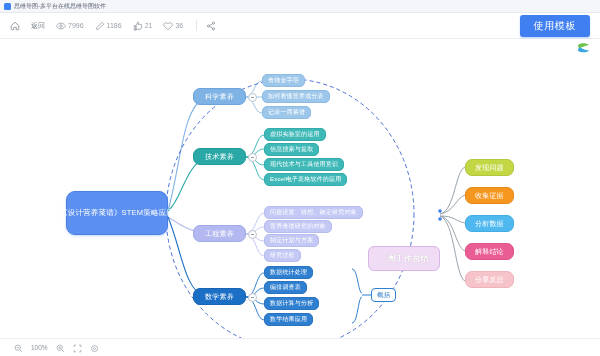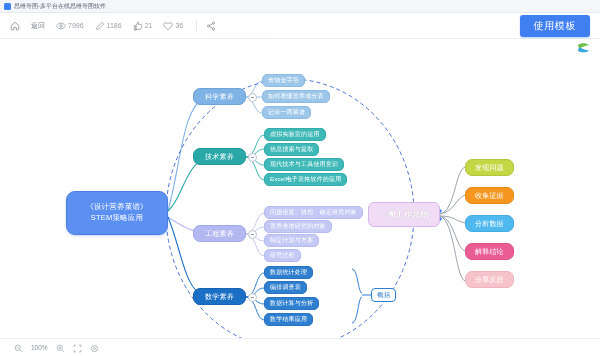--- a/index.html
+++ b/index.html
@@ -51,21 +51,21 @@
   .canvas svg.links{position:absolute;left:0;top:0;width:600px;height:317px;}
 
   
   .node{
     position:absolute;display:flex;align-items:center;justify-content:center;
     box-sizing:border-box;white-space:nowrap;cursor:pointer;
     font-size:6.5px;letter-spacing:.2px;
   }
   .node.central{
     border-radius:9px;background:#5b8ff0;color:#fff;
-    font-size:7.5px;line-height:1.45;flex-direction:column;
+    font-size:7.5px;line-height:1.45;flex-direction:row;
     box-shadow:0 1px 3px rgba(91,143,240,.35);padding:4px 8px;
     border:1px solid #4a7fe0;
   }
   .node.central .l2{font-size:7.5px;}
 
   .node.l1{border-radius:7px;color:#fff;padding:3px 8px;font-size:7px;}
   .n-sci{background:#7fb2e5;border:1px solid #6ea4dc;}
   .n-tech{background:#2aa8a8;border:1px solid #229a9a;}
   .n-eng{background:#b3b9f0;border:1px solid #a3aaea;}
   .n-math{background:#1b6fc4;border:1px solid #1863b2;}
@@ -77,20 +77,21 @@
   .c-math{background:#2f7fd0;border:1px solid #2a73bf;}
 
   .node.summary{
     border-radius:4px;background:#ffffff;border:1px solid #2f7fd0;color:#1b6fc4;
     padding:2px 5px;font-size:6.5px;
   }
   .node.rightroot{
     border-radius:6px;background:#f0dcf5;border:1px solid #d9b6e8;color:#ffffff;
     padding:5px 12px;font-size:8px;font-weight:bold;
     text-shadow:0 0 1px rgba(0,0,0,.25);
+    margin-top:44px;
   }
   .node.rnode{
     border-radius:7px;color:#fff;padding:3px 9px;font-size:7px;
   }
   .r1{background:#c3d644;border:1px solid #b4c63c;}
   .r2{background:#f5961e;border:1px solid #e38a18;}
   .r3{background:#4fb8ef;border:1px solid #43ace3;}
   .r4{background:#ea5d94;border:1px solid #de5288;}
   .r5{background:#f7c3ca;border:1px solid #eeb3bb;}
 

